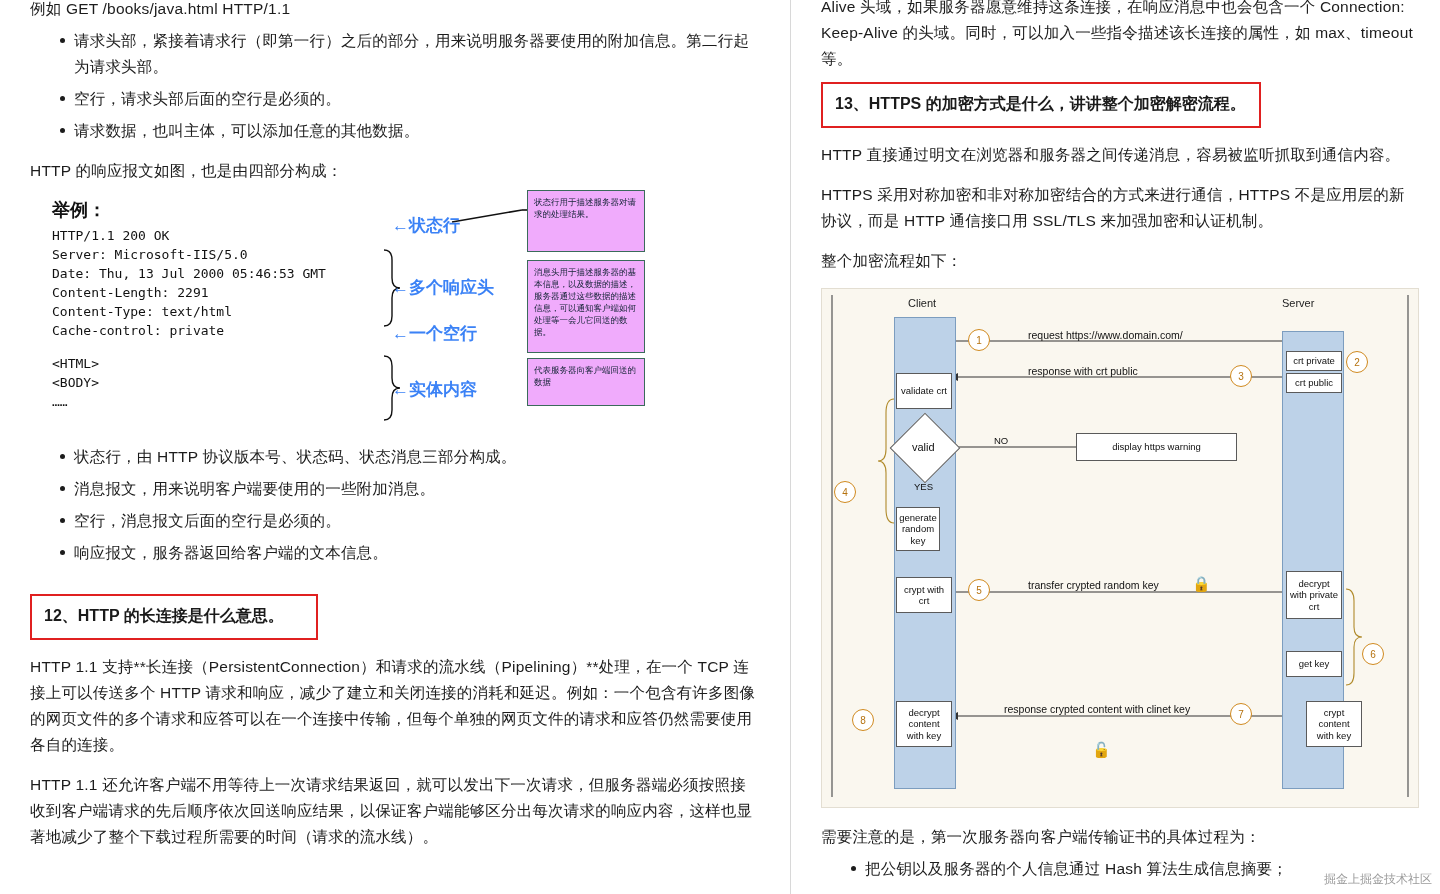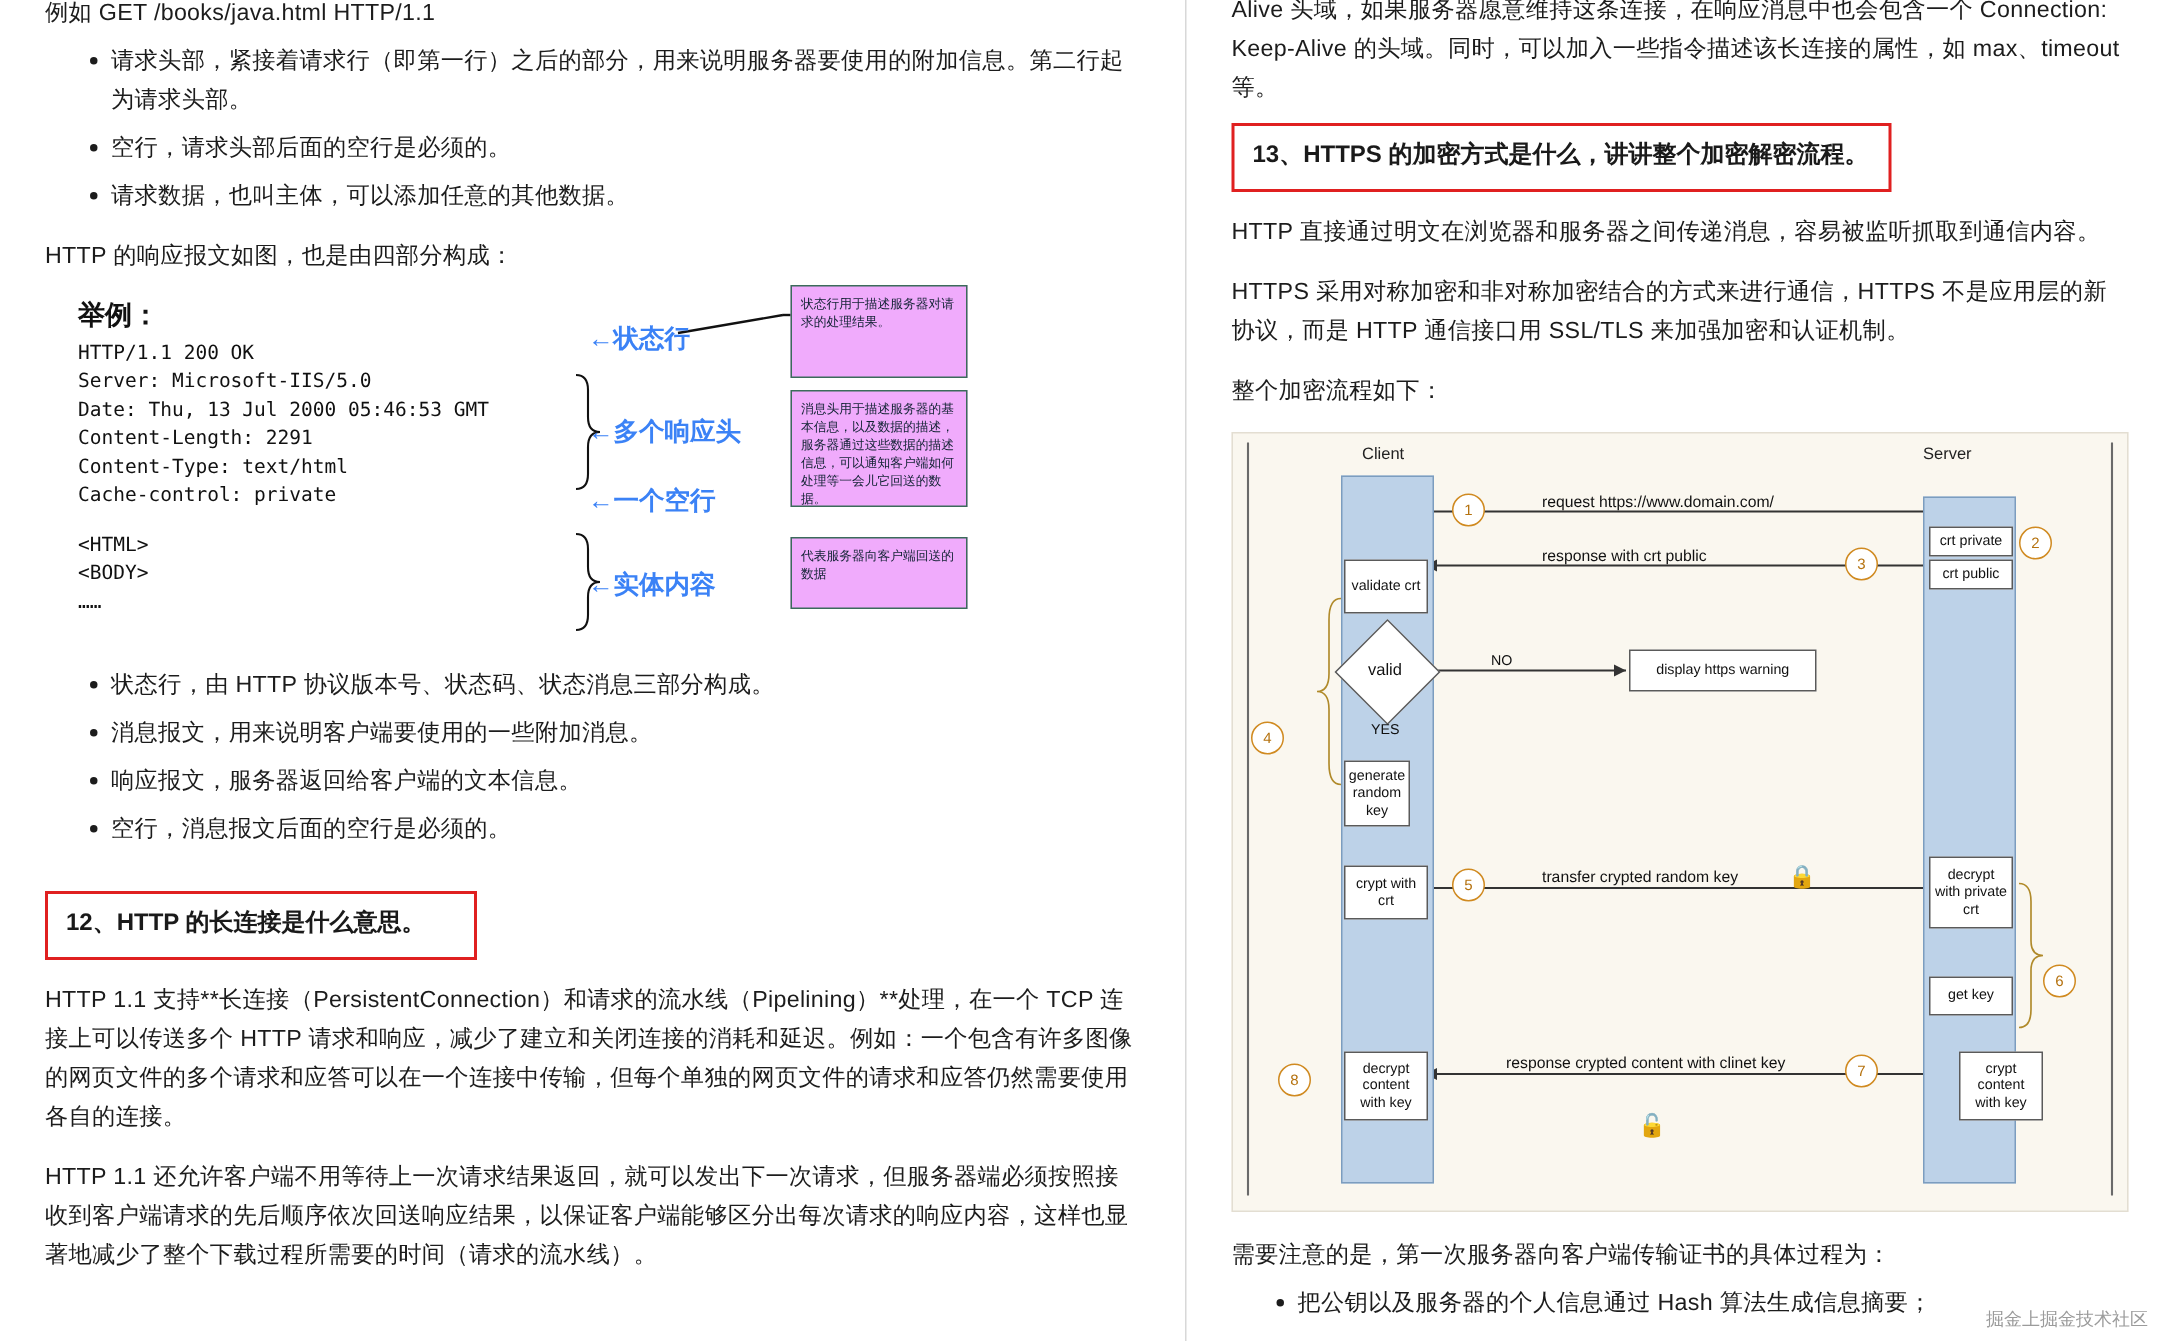--- a/index.html
+++ b/index.html
@@ -279,29 +279,29 @@
         <div class="codeline">&lt;BODY&gt;</div>
         <div class="codeline">……</div>
       </div>
 
       <div class="arrowlbl" style="left:340px; top:16px;">←状态行</div>
       <div class="arrowlbl" style="left:340px; top:78px;">←多个响应头</div>
       <div class="arrowlbl" style="left:340px; top:124px;">←一个空行</div>
       <div class="arrowlbl" style="left:340px; top:180px;">←实体内容</div>
 
       <div class="note" style="left:475px; top:-8px; height:62px;">状态行用于描述服务器对请求的处理结果。</div>
-      <div class="note" style="left:475px; top:62px; height:78px;">消息头用于描述服务器的基本信息，以及数据的描述，服务器通过这些数据的描述信息，可以通知客户端如何处理等一会儿它回送的数据。</div>
+      <div class="note" style="left:475px; top:62px; height:93px;">消息头用于描述服务器的基本信息，以及数据的描述，服务器通过这些数据的描述信息，可以通知客户端如何处理等一会儿它回送的数据。</div>
       <div class="note" style="left:475px; top:160px; height:48px;">代表服务器向客户端回送的数据</div>
     </div>
 
     <ul class="bullets" style="margin-top:16px;">
       <li>状态行，由 HTTP 协议版本号、状态码、状态消息三部分构成。</li>
       <li>消息报文，用来说明客户端要使用的一些附加消息。</li>
+      <li>空行，消息报文后面的空行是必须的。</li>
       <li>响应报文，服务器返回给客户端的文本信息。</li>
-      <li>空行，消息报文后面的空行是必须的。</li>
     </ul>
 
     <div class="qbox qbox-12">12、HTTP 的长连接是什么意思。</div>
 
     <p class="para">HTTP 1.1 支持**长连接（PersistentConnection）和请求的流水线（Pipelining）**处理，在一个 TCP 连接上可以传送多个 HTTP 请求和响应，减少了建立和关闭连接的消耗和延迟。例如：一个包含有许多图像的网页文件的多个请求和应答可以在一个连接中传输，但每个单独的网页文件的请求和应答仍然需要使用各自的连接。</p>
     <p class="para">HTTP 1.1 还允许客户端不用等待上一次请求结果返回，就可以发出下一次请求，但服务器端必须按照接收到客户端请求的先后顺序依次回送响应结果，以保证客户端能够区分出每次请求的响应内容，这样也显著地减少了整个下载过程所需要的时间（请求的流水线）。</p>
   </div>
 
   <div class="col col-right">
 
@@ -353,21 +353,21 @@
       <div class="lane-label" style="left:460px; top:8px;">Server</div>
 
       <div class="lifeline" style="left:72px; top:28px; width:60px; height:470px;"></div>
       <div class="lifeline" style="left:460px; top:42px; width:60px; height:456px;"></div>
 
       <div class="node" style="left:74px; top:84px; width:56px; height:36px;">validate crt</div>
       <div class="diamond" style="left:78px; top:134px;"></div>
       <div class="diamond-text" style="left:90px; top:152px;">valid</div>
       <div class="smalltxt" style="left:172px; top:146px;">NO</div>
       <div class="smalltxt" style="left:92px; top:192px;">YES</div>
-      <div class="node" style="left:264px; top:144px; width:125px; height:28px;">display https warning</div>
+      <div class="node" style="left:254px; top:144px; width:161px; height:28px;">display https warning</div>
       <div class="node" style="left:74px; top:218px; width:44px; height:44px;">generate random key</div>
       <div class="node" style="left:74px; top:288px; width:56px; height:36px;">crypt with crt</div>
       <div class="node" style="left:74px; top:412px; width:56px; height:46px;">decrypt content with key</div>
 
       <div class="node" style="left:464px; top:62px; width:56px; height:20px;">crt private</div>
       <div class="node" style="left:464px; top:84px; width:56px; height:20px;">crt public</div>
       <div class="node" style="left:464px; top:282px; width:56px; height:48px;">decrypt with private crt</div>
       <div class="node" style="left:464px; top:362px; width:56px; height:26px;">get key</div>
       <div class="node" style="left:484px; top:412px; width:56px; height:46px;">crypt content with key</div>
 

